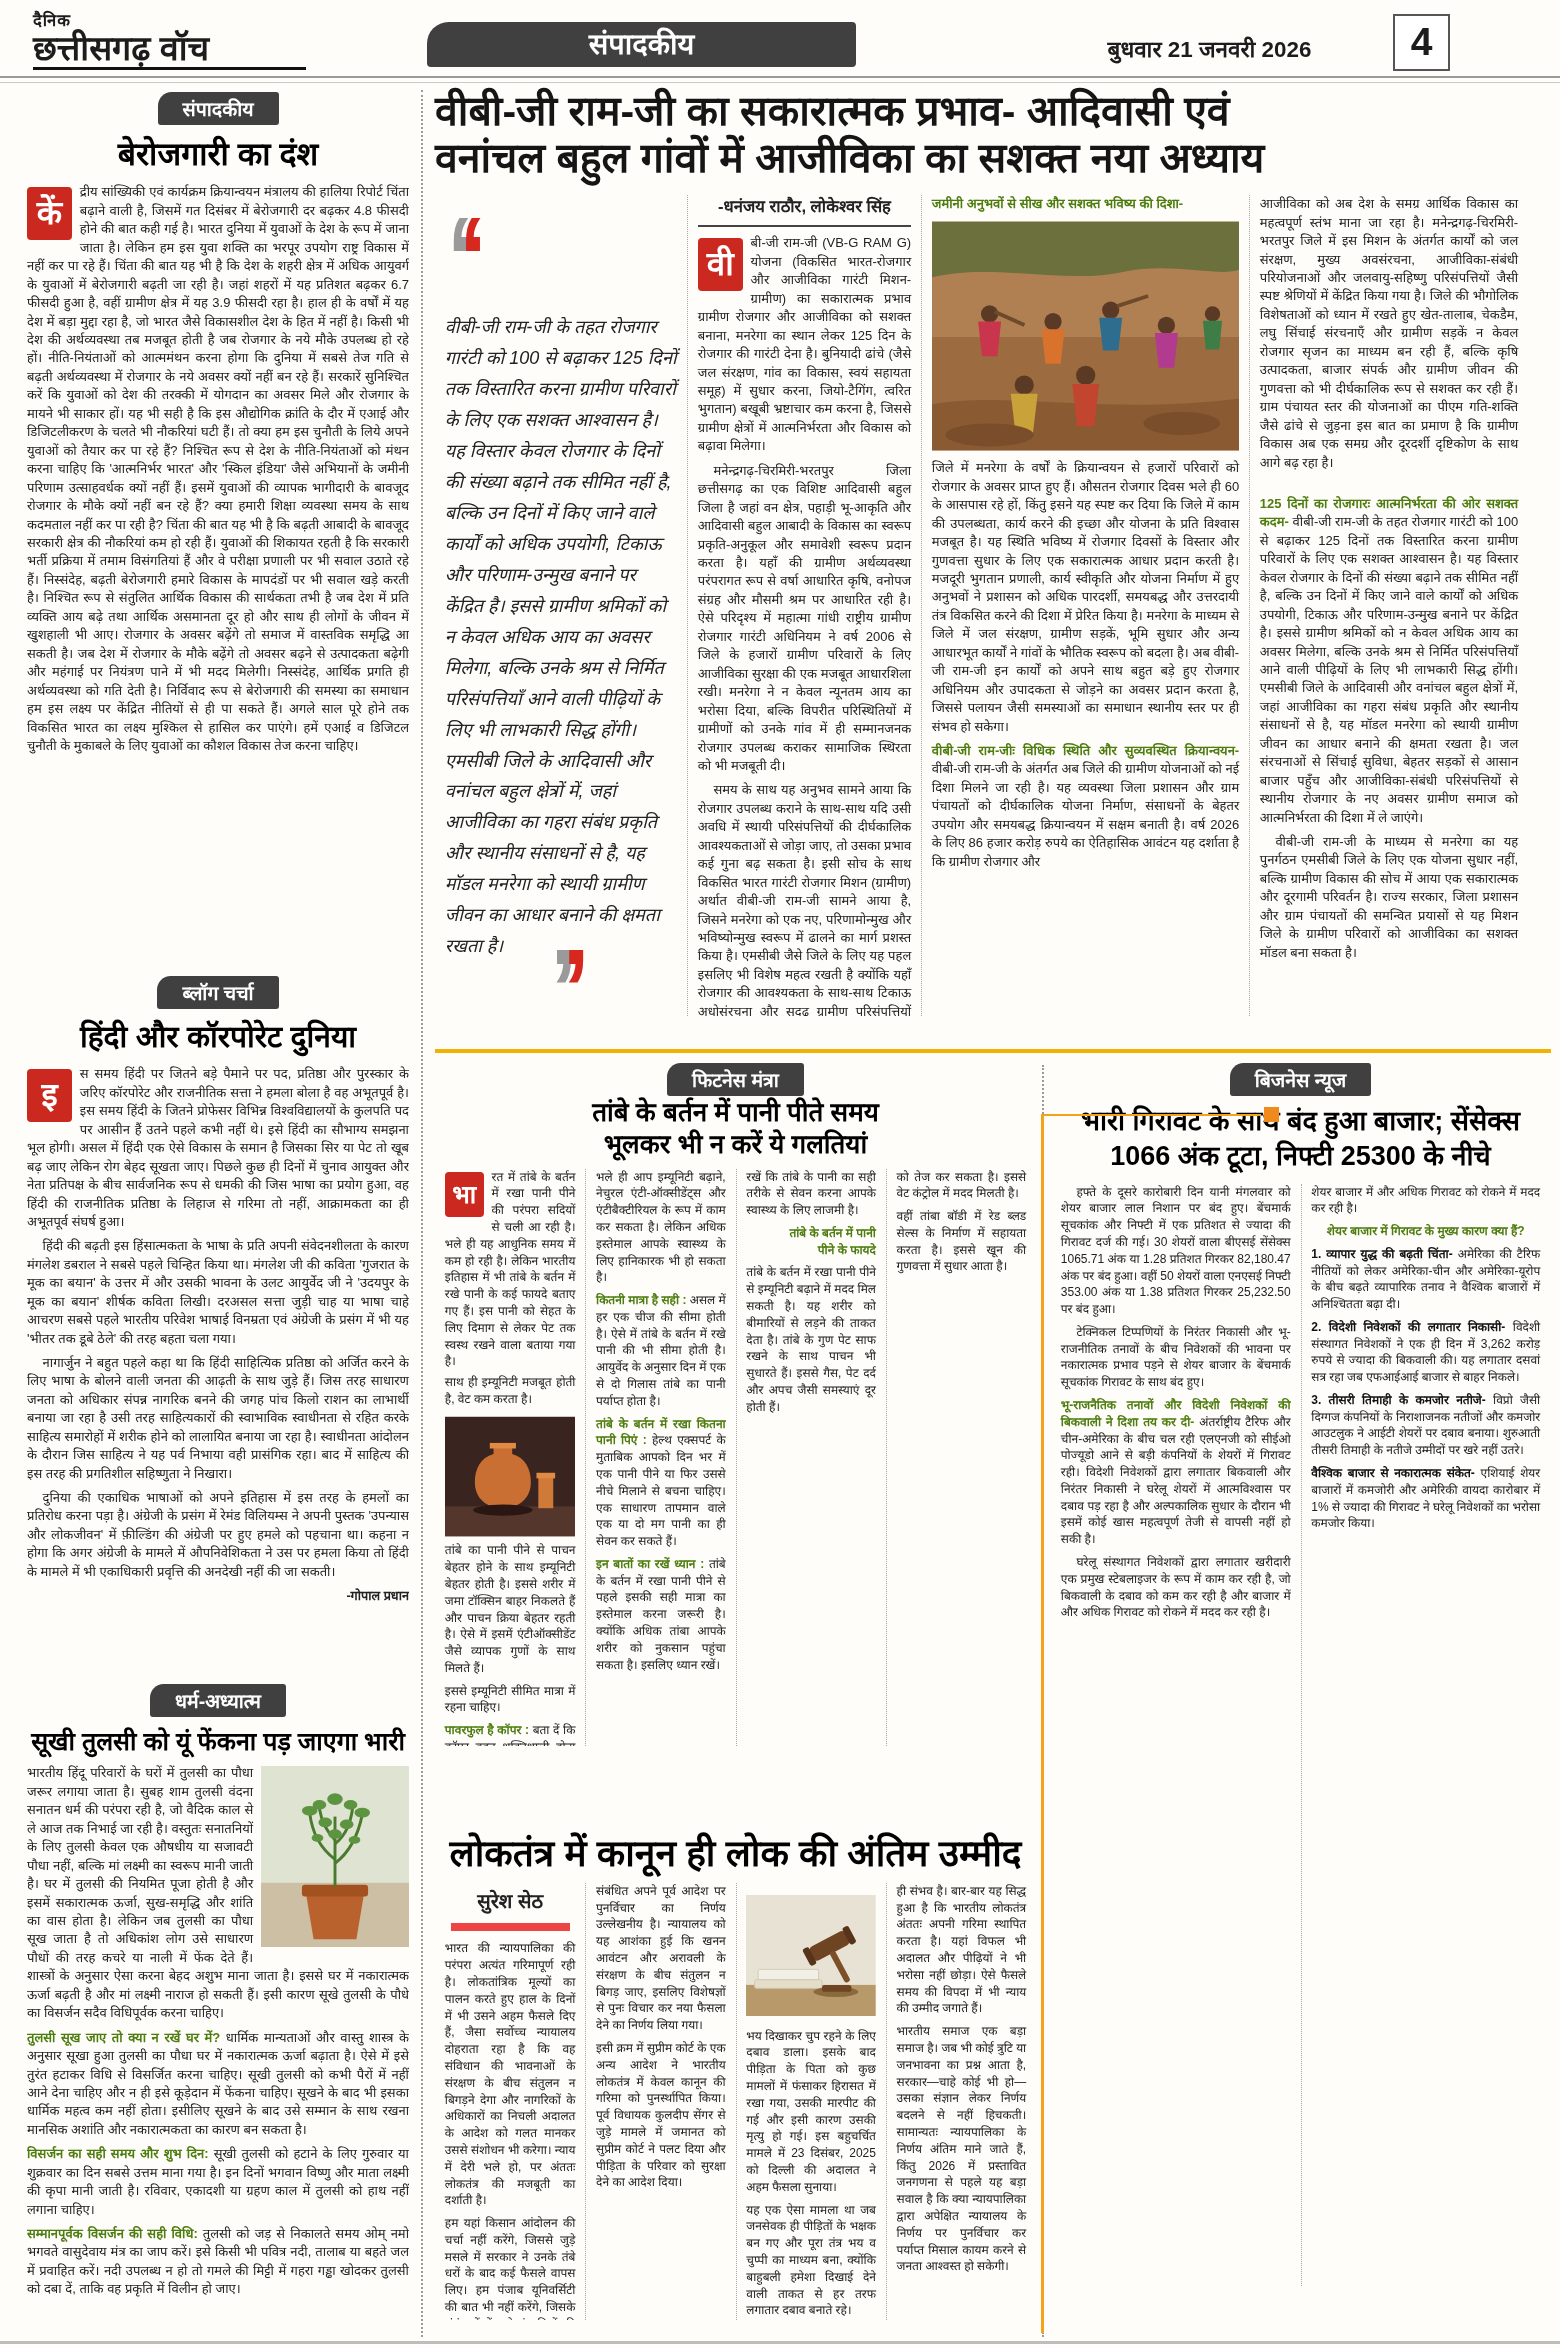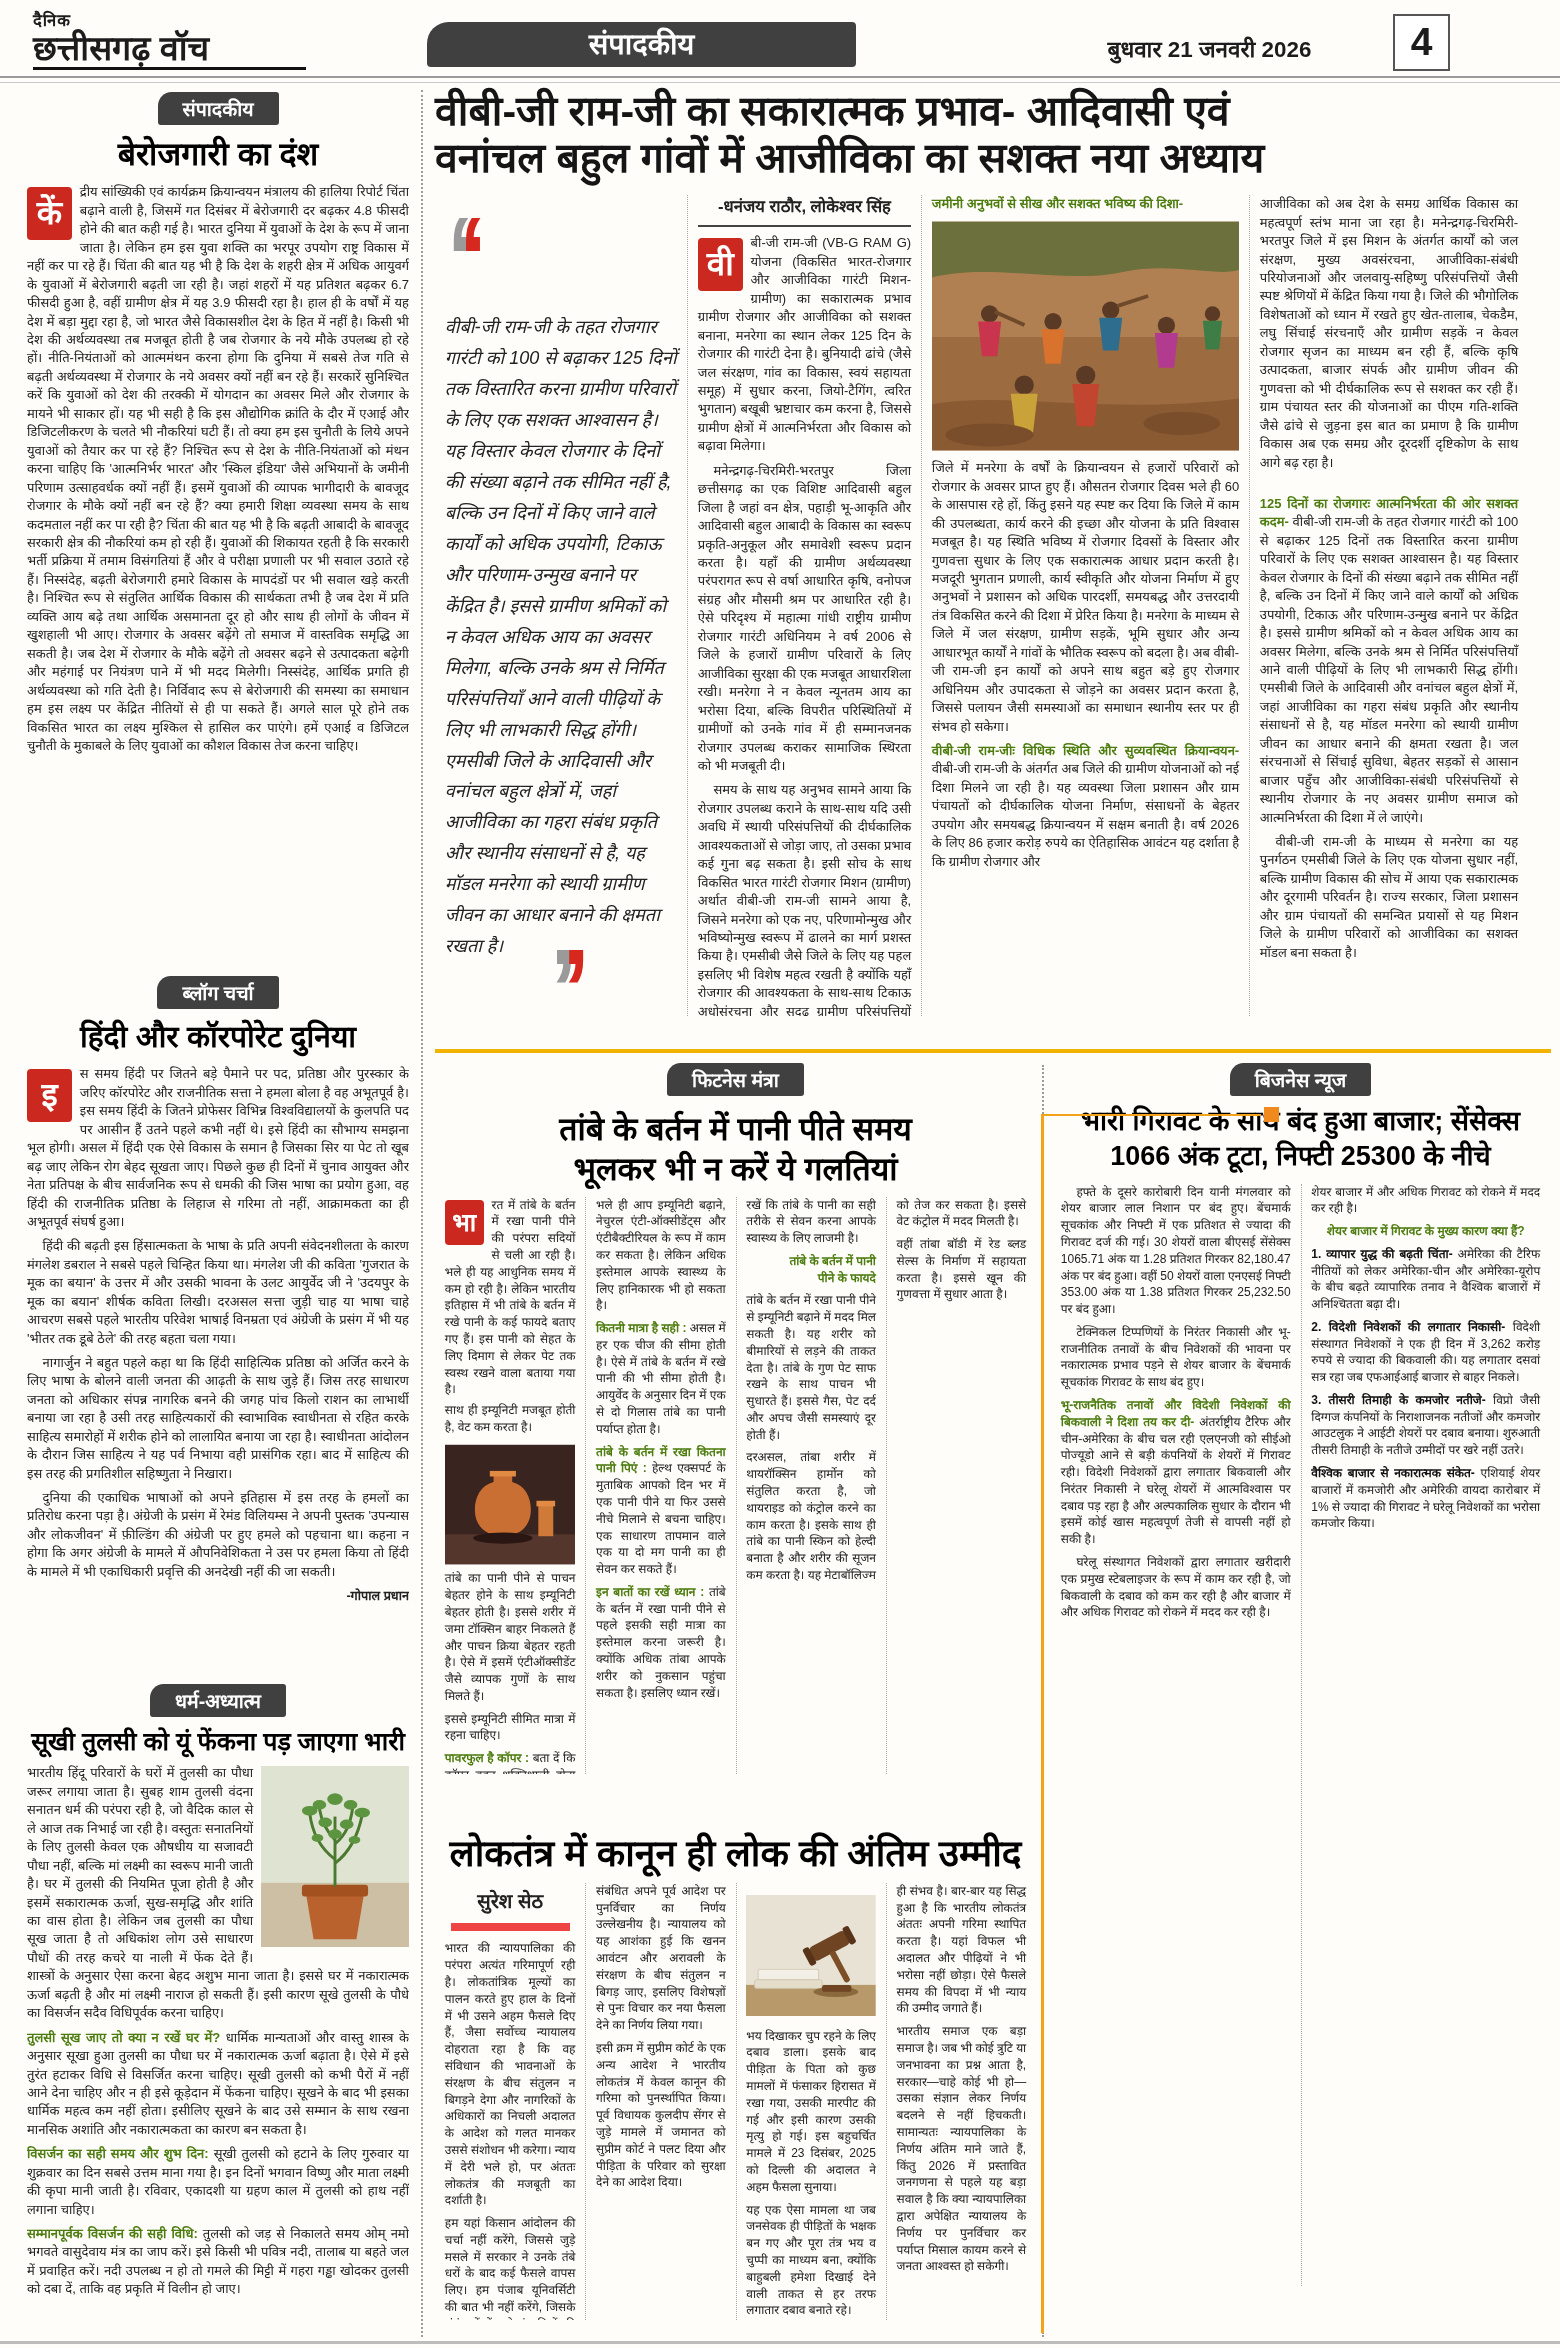--- a/index.html
+++ b/index.html
@@ -203,21 +203,21 @@
         <span>आजीविका को अब देश के समग्र आर्थिक विकास का महत्वपूर्ण स्तंभ माना जा रहा है। मनेन्द्रगढ़-चिरमिरी-भरतपुर जिले में इस मिशन के अंतर्गत कार्यों को जल संरक्षण, मुख्य अवसंरचना, आजीविका-संबंधी परियोजनाओं और जलवायु-सहिष्णु परिसंपत्तियों जैसी स्पष्ट श्रेणियों में केंद्रित किया गया है। जिले की भौगोलिक विशेषताओं को ध्यान में रखते हुए खेत-तालाब, चेकडैम, लघु सिंचाई संरचनाएँ और ग्रामीण सड़कें न केवल रोजगार सृजन का माध्यम बन रही हैं, बल्कि कृषि उत्पादकता, बाजार संपर्क और ग्रामीण जीवन की गुणवत्ता को भी दीर्घकालिक रूप से सशक्त कर रही हैं। ग्राम पंचायत स्तर की योजनाओं का पीएम गति-शक्ति जैसे ढांचे से जुड़ना इस बात का प्रमाण है कि ग्रामीण विकास अब एक समग्र और दूरदर्शी दृष्टिकोण के साथ आगे बढ़ रहा है।</span>
         <p style="margin-top:23px;" class="noind"><b class="subh">125 दिनों का रोजगारः आत्मनिर्भरता की ओर सशक्त कदम-</b>
           <span>वीबी-जी राम-जी के तहत रोजगार गारंटी को 100 से बढ़ाकर 125 दिनों तक विस्तारित करना ग्रामीण परिवारों के लिए एक सशक्त आश्वासन है। यह विस्तार केवल रोजगार के दिनों की संख्या बढ़ाने तक सीमित नहीं है, बल्कि उन दिनों में किए जाने वाले कार्यों को अधिक उपयोगी, टिकाऊ और परिणाम-उन्मुख बनाने पर केंद्रित है। इससे ग्रामीण श्रमिकों को न केवल अधिक आय का अवसर मिलेगा, बल्कि उनके श्रम से निर्मित परिसंपत्तियाँ आने वाली पीढ़ियों के लिए भी लाभकारी सिद्ध होंगी। एमसीबी जिले के आदिवासी और वनांचल बहुल क्षेत्रों में, जहां आजीविका का गहरा संबंध प्रकृति और स्थानीय संसाधनों से है, यह मॉडल मनरेगा को स्थायी ग्रामीण जीवन का आधार बनाने की क्षमता रखता है। जल संरचनाओं से सिंचाई सुविधा, बेहतर सड़कों से आसान बाजार पहुँच और आजीविका-संबंधी परिसंपत्तियों से स्थानीय रोजगार के नए अवसर ग्रामीण समाज को आत्मनिर्भरता की दिशा में ले जाएंगे।</span></p>
         <p>वीबी-जी राम-जी के माध्यम से मनरेगा का यह पुनर्गठन एमसीबी जिले के लिए एक योजना सुधार नहीं, बल्कि ग्रामीण विकास की सोच में आया एक सकारात्मक और दूरगामी परिवर्तन है। राज्य सरकार, जिला प्रशासन और ग्राम पंचायतों की समन्वित प्रयासों से यह मिशन जिले के ग्रामीण परिवारों को आजीविका का सशक्त मॉडल बना सकता है।</p>
       </div>
     </div>
   </div>
 
   <div class="fit">
     <div style="text-align:center;"><span class="badge kbadge">फिटनेस मंत्रा</span></div>
-    <div class="story-head" style="font-size:32px;line-height:1.25;margin-top:13px;">
+    <div class="story-head" style="font-size:26px;line-height:1.25;margin-top:0;">
       <span>तांबे के बर्तन में पानी पीते समय</span><br>
       <span>भूलकर भी न करें ये गलतियां</span>
     </div>
     <div class="cols small-txt">
       <div class="col" style="border-left:none;">
         <span class="dropcap" style="width:39px;height:45px;font-size:25px;">भा</span>
         <span>रत में तांबे के बर्तन में रखा पानी पीने की परंपरा सदियों से चली आ रही है। भले ही यह आधुनिक समय में कम हो रही है। लेकिन भारतीय इतिहास में भी तांबे के बर्तन में रखे पानी के कई फायदे बताए गए हैं। इस पानी को सेहत के लिए दिमाग से लेकर पेट तक स्वस्थ रखने वाला बताया गया है।</span>
         <p class="noind" style="margin-top:3.9px;">साथ ही इम्यूनिटी मजबूत होती है, वेट कम करता है।</p>
         <svg class="imgbox" style="height:125px;" viewBox="0 0 140 128" role="img">
           <rect width="140" height="128" fill="#3a2420"></rect>
@@ -239,21 +239,20 @@
           <span>असल में हर एक चीज की सीमा होती है। ऐसे में तांबे के बर्तन में रखे पानी की भी सीमा होती है। आयुर्वेद के अनुसार दिन में एक से दो गिलास तांबे का पानी पर्याप्त होता है।</span></p>
         <p class="noind"><b class="subh">तांबे के बर्तन में रखा कितना पानी पिएं :</b>
           <span>हेल्थ एक्सपर्ट के मुताबिक आपको दिन भर में एक पानी पीने या फिर उससे नीचे मिलाने से बचना चाहिए। एक साधारण तापमान वाले एक या दो मग पानी का ही सेवन कर सकते हैं।</span></p>
         <p class="noind"><b class="subh">इन बातों का रखें ध्यान :</b>
           <span>तांबे के बर्तन में रखा पानी पीने से पहले इसकी सही मात्रा का इस्तेमाल करना जरूरी है। क्योंकि अधिक तांबा आपके शरीर को नुकसान पहुंचा सकता है। इसलिए ध्यान रखें।</span></p>
       </div>
       <div class="col">
         <p class="noind">रखें कि तांबे के पानी का सही तरीके से सेवन करना आपके स्वास्थ्य के लिए लाजमी है।</p>
         <p class="noind" style="text-align:right;margin-left:30px;"><b class="subh">तांबे के बर्तन में पानी पीने के फायदे</b></p>
         <p class="noind">तांबे के बर्तन में रखा पानी पीने से इम्यूनिटी बढ़ाने में मदद मिल सकती है। यह शरीर को बीमारियों से लड़ने की ताकत देता है। तांबे के गुण पेट साफ रखने के साथ पाचन भी सुधारते हैं। इससे गैस, पेट दर्द और अपच जैसी समस्याएं दूर होती हैं।</p>
-        <p class="noind">दरअसल, तांबा शरीर में थायरॉक्सिन हार्मोन को संतुलित करता है, जो थायराइड को कंट्रोल करने का काम करता है। इसके साथ ही तांबे का पानी स्किन को हेल्दी बनाता है और शरीर की सूजन कम करता है। यह मेटाबॉलिज्म</p>
       </div>
       <div class="col">
         <p class="noind">को तेज कर सकता है। इससे वेट कंट्रोल में मदद मिलती है।</p>
         <p class="noind">वहीं तांबा बॉडी में रेड ब्लड सेल्स के निर्माण में सहायता करता है। इससे खून की गुणवत्ता में सुधार आता है।</p>
       </div>
     </div>
   </div>
 
   <div class="biz">
     <div class="biz-corner"></div>

